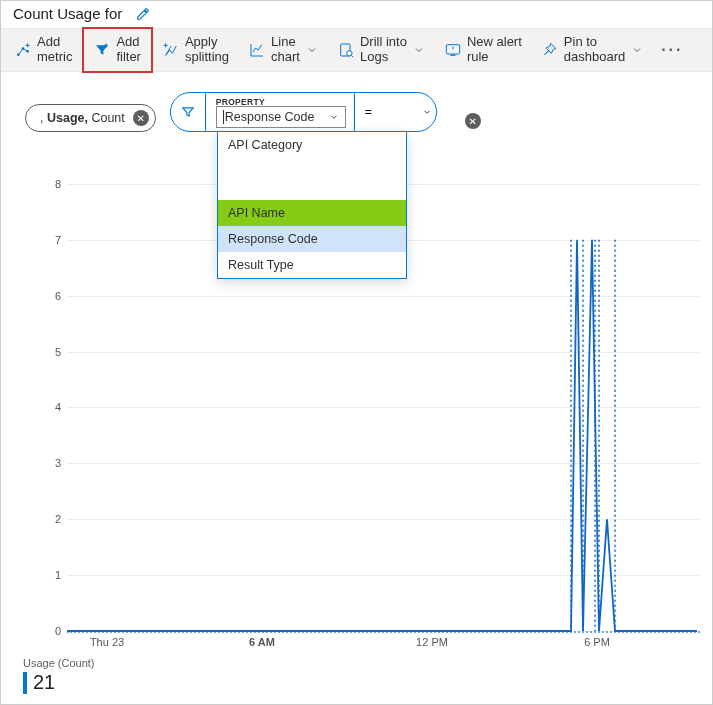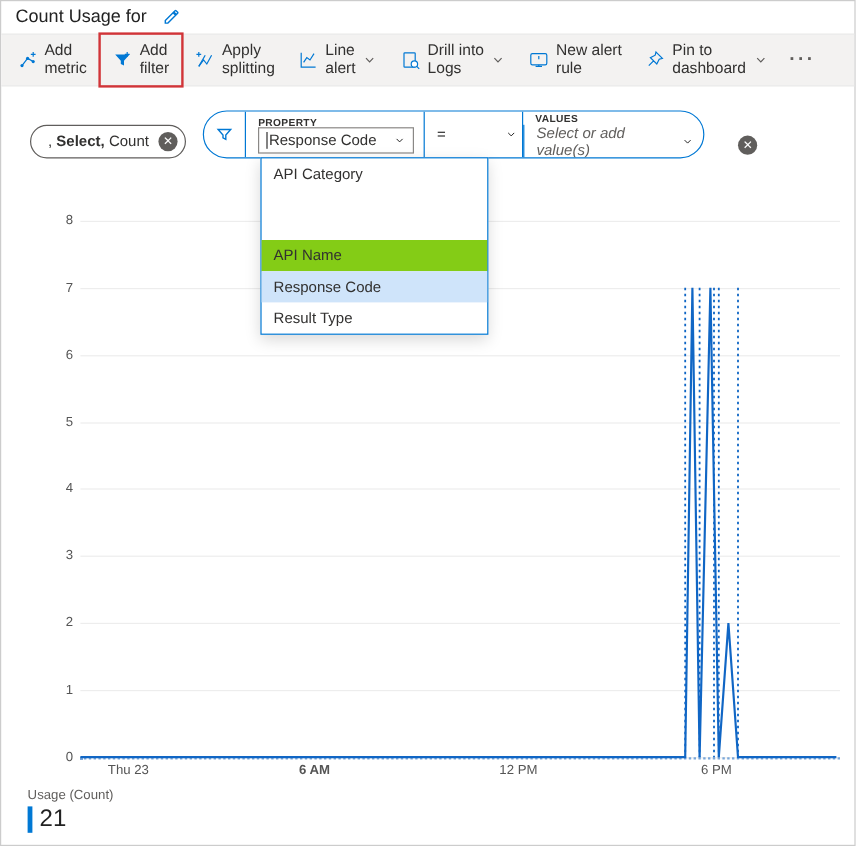--- a/index.html
+++ b/index.html
@@ -99,21 +99,21 @@
       </svg>
     <span class="lbl" style="white-space:pre-line">Apply
 splitting</span>
   </div>
   <div class="tool">
     <svg class="icn" viewBox="0 0 24 24" fill="none" stroke="currentColor" stroke-width="1.5">
         <path d="M3 3v18h18"></path>
         <path d="M6 15l4-6 4 3 5-8"></path>
       </svg>
     <span class="lbl" style="white-space:pre-line">Line
-alert</span>
+chart</span>
     <span class="chev">
         <svg width="12" height="12" viewBox="0 0 24 24" fill="none" stroke="currentColor" stroke-width="2">
           <path d="M6 9l6 6 6-6"></path>
         </svg>
       </span>
   </div>
   <div class="tool">
     <svg class="icn" viewBox="0 0 24 24" fill="none" stroke="currentColor" stroke-width="1.5">
         <rect x="4" y="3" width="14" height="18" rx="1"></rect>
         <circle cx="17" cy="17" r="4" fill="#fff"></circle>
@@ -146,21 +146,21 @@
         <svg width="12" height="12" viewBox="0 0 24 24" fill="none" stroke="currentColor" stroke-width="2">
           <path d="M6 9l6 6 6-6"></path>
         </svg>
       </span>
   </div>
   <div class="more">···</div>
 </div>
 
 <div class="filter-row">
   <div class="pill-existing">
-    <span><span>, </span><b>Select,</b><span> Count</span></span>
+    <span><span>, </span><b>Usage,</b><span> Count</span></span>
     <span class="pill-x">✕</span>
   </div>
 
   <div class="filter-pill-wrap">
     <div class="filter-pill">
       <div class="filter-icon">
         <svg width="14" height="14" viewBox="0 0 24 24" fill="none" stroke="currentColor" stroke-width="2">
             <path d="M3 5h18l-7 8v6l-4-2v-4L3 5z"></path>
           </svg>
       </div>
@@ -177,31 +177,20 @@
           </div>
         </div>
       </div>
       <div class="op-select">
         <span>=</span>
         <span class="caret">
             <svg width="10" height="10" viewBox="0 0 24 24" fill="none" stroke="currentColor" stroke-width="2">
               <path d="M6 9l6 6 6-6"></path>
             </svg>
           </span>
-      </div>
-      <div class="filter-group">
-        <div class="filter-label">VALUES</div>
-        <div class="val-select">
-          <span>Select or add value(s)</span>
-          <span class="caret">
-              <svg width="10" height="10" viewBox="0 0 24 24" fill="none" stroke="currentColor" stroke-width="2">
-                <path d="M6 9l6 6 6-6"></path>
-              </svg>
-            </span>
-        </div>
       </div>
     </div>
     <span class="remove-filter">✕</span>
   </div>
 </div>
 
 <div class="dropdown" id="prop-dropdown">
     <div class="dropdown-item">API Category</div>
     <div class="dropdown-item highlight">API Name</div>
     <div class="dropdown-item selected">Response Code</div>

